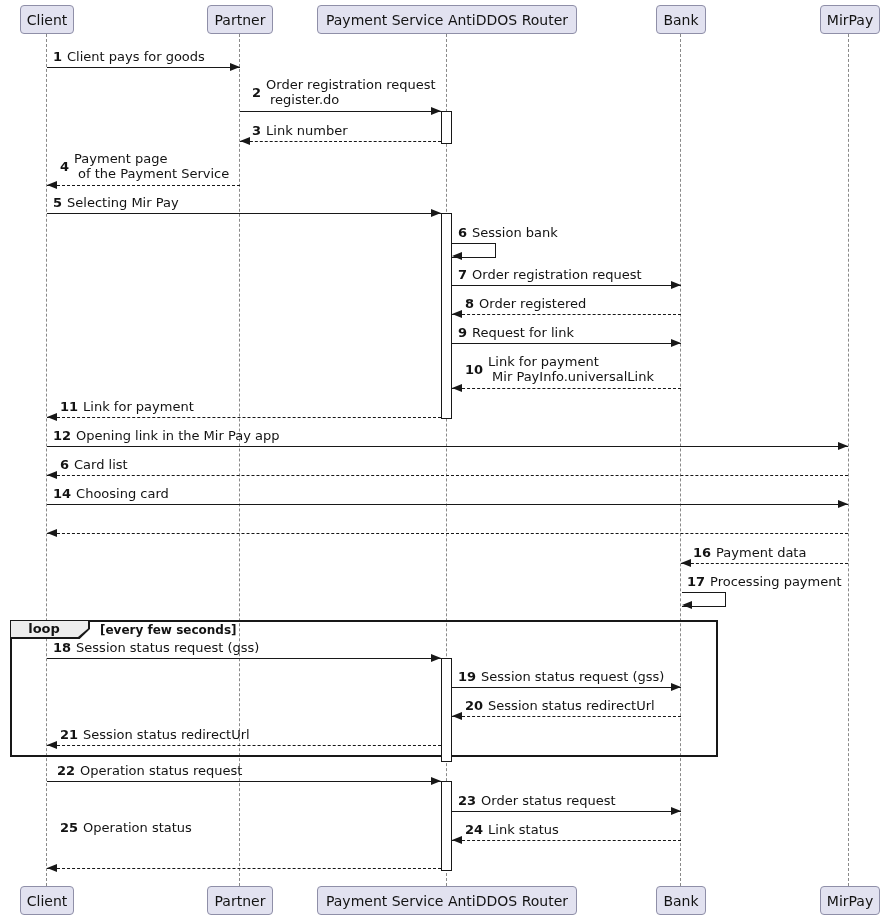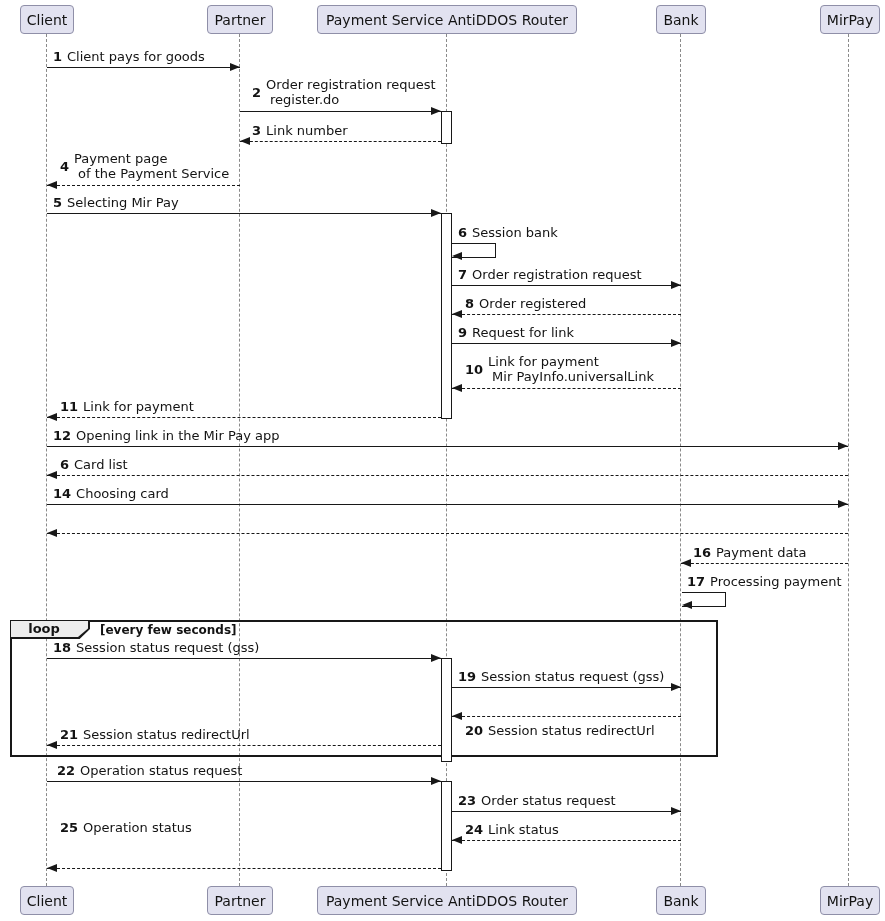--- a/index.html
+++ b/index.html
@@ -214,21 +214,21 @@
   <div class="ln" style="left:47px;top:658px;width:394px"></div>
   <div class="ah-r" style="left:431px;top:654px"></div>
 
   <div class="msg" style="left:458px;top:669px">
       <span class="num">19</span>
       <span>Session status request (gss)</span>
     </div>
   <div class="ln" style="left:452px;top:687px;width:229px"></div>
   <div class="ah-r" style="left:671px;top:683px"></div>
 
-  <div class="msg" style="left:465px;top:723px">
+  <div class="msg" style="left:465px;top:698px">
       <span class="num">20</span>
       <span>Session status redirectUrl</span>
     </div>
   <div class="ln dsh" style="left:452px;top:716px;width:229px"></div>
   <div class="ah-l" style="left:452px;top:712px"></div>
 
   <div class="msg" style="left:60px;top:727px">
       <span class="num">21</span>
       <span>Session status redirectUrl</span>
     </div>

